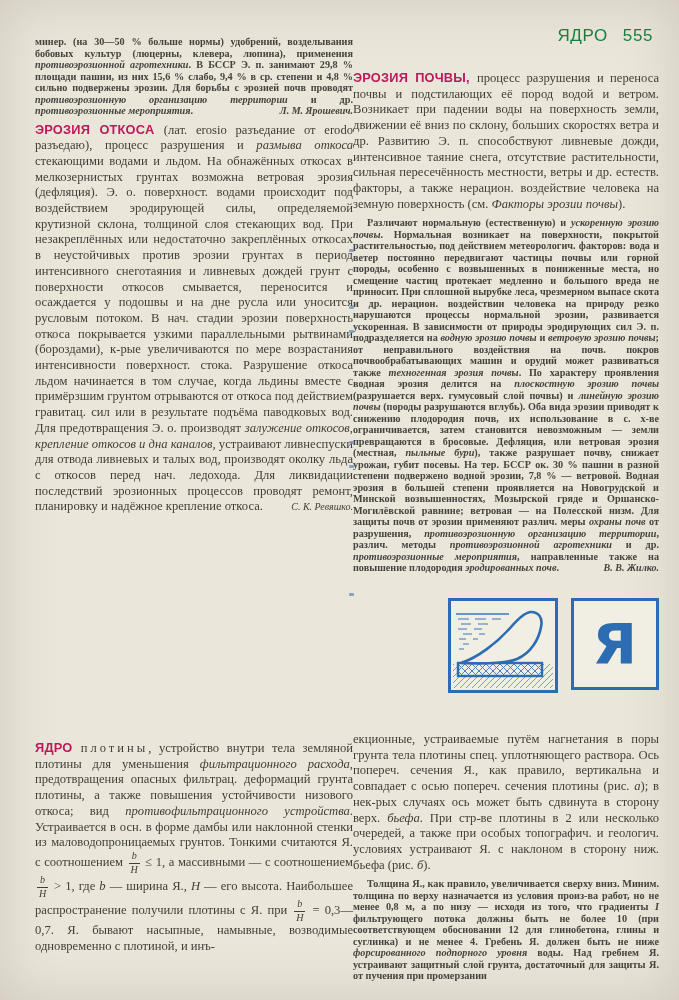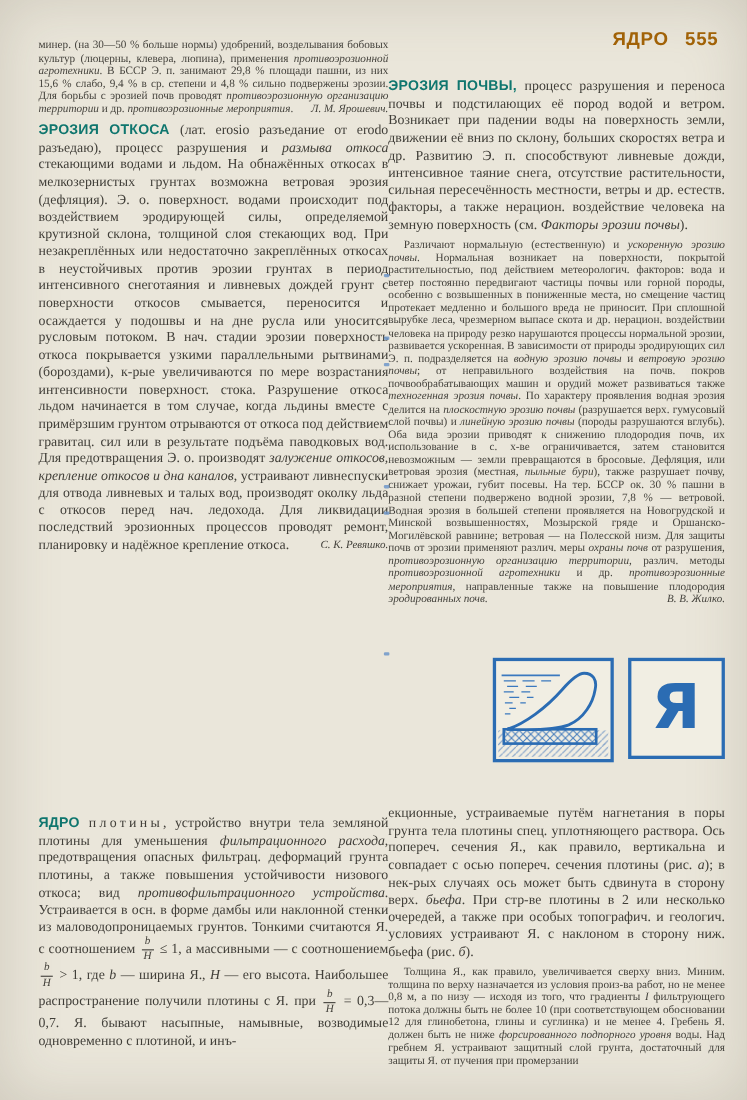--- a/index.html
+++ b/index.html
@@ -6,36 +6,36 @@
   .page{
     position:relative;width:679px;height:1000px;margin:0 auto;
     background:#eae6da;overflow:hidden;
     box-shadow:inset 0 0 55px rgba(110,100,80,.22);
     font-family:"Liberation Serif","DejaVu Serif",serif;
     color:#403e38;
   }
   .running-head{
     position:absolute;top:26px;right:26px;
     font-family:"Liberation Sans","DejaVu Sans",sans-serif;
-    font-weight:bold;font-size:17px;color:#a16207;letter-spacing:.6px;
+    font-weight:normal;font-size:17px;color:#15803d;letter-spacing:.6px;
   }
   .running-head .pgnum{margin-left:15px;}
   .textcol{position:absolute;text-align:justify;}
   .col-left-top{left:35px;top:36px;width:318px;}
   .col-left-bottom{left:35px;top:740px;width:318px;}
   .col-right-top{left:353px;top:70px;width:306px;}
   .col-right-bottom{left:353px;top:732px;width:306px;}
   p.block{margin:0;}
   p.block + p.block{margin-top:5px;}
   .normal{font-size:12.6px;line-height:15.7px;}
-  .petit{font-size:10.2px;line-height:11.5px;color:#45433d;}
+  .petit{font-size:10.2px;line-height:11.5px;color:#45433d;font-weight:bold;}
   .indent{text-indent:14px;}
   .head{
     font-family:"Liberation Sans","DejaVu Sans",sans-serif;
-    font-weight:bold;font-size:12.8px;letter-spacing:.2px;color:#0f766e;
+    font-weight:bold;font-size:12.8px;letter-spacing:.2px;color:#be185d;
   }
   .i{font-style:italic;}
   .sp{letter-spacing:3px;}
   .sig{float:right;font-style:italic;font-size:10px;margin-left:8px;}
   .frac{
     display:inline-block;text-align:center;vertical-align:middle;
     font-style:italic;font-size:.8em;line-height:1.05;padding:0 2px;
   }
   .frac .fn{display:block;border-bottom:1px solid #403e38;padding:0 3px 1px;}
   .frac .fd{display:block;padding-top:1px;}

